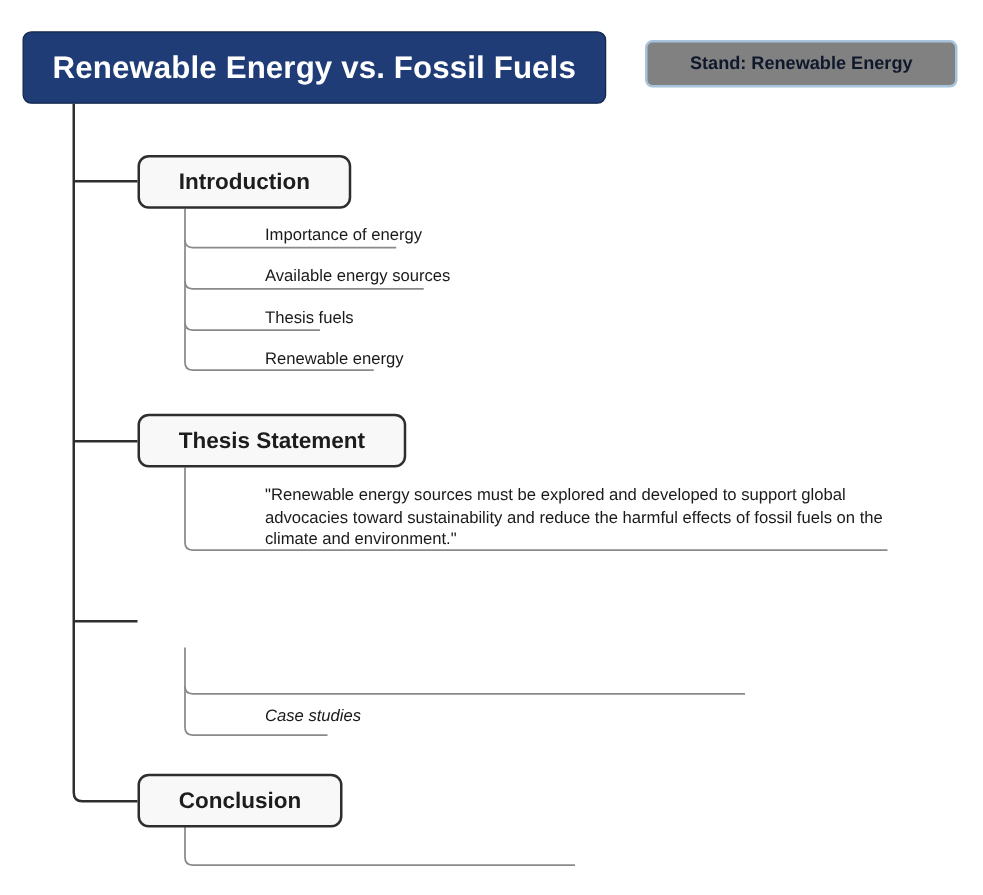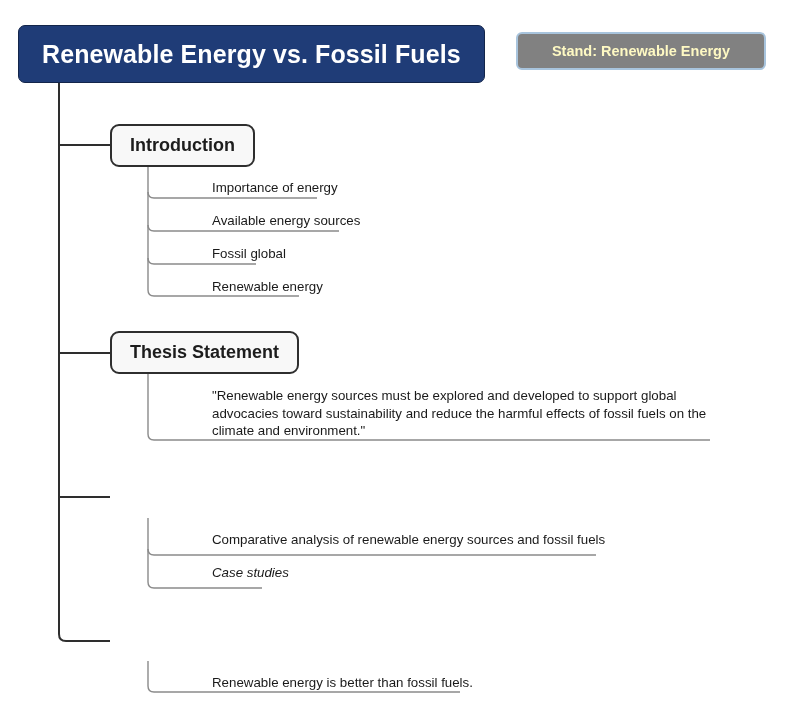--- a/index.html
+++ b/index.html
@@ -64,37 +64,37 @@
     height: 38px;
     box-sizing: border-box;
     background: #818181;
     border: 2px solid #a8c4dd;
     border-radius: 6px;
     display: flex;
     align-items: center;
     justify-content: center;
   }
   .stand-badge .stand-label {
-    color: #fef9c3;
+    color: #0f172a;
     font-size: 14.5px;
     font-weight: bold;
     white-space: nowrap;
   }
 
   
   .section-box {
     position: absolute;
     box-sizing: border-box;
     background: #f8f8f8;
     border: 2px solid #2e2e2e;
     border-radius: 9px;
     display: flex;
     align-items: center;
     justify-content: center;
-    padding: 0 18px;
+    padding: 0 31px;
     height: 43px;
   }
   .section-box .section-label {
     color: #1d1d1d;
     font-size: 18px;
     font-weight: bold;
     white-space: nowrap;
   }
 
   
@@ -145,26 +145,27 @@
 
   <div class="stand-badge">
     <span class="stand-label">Stand: Renewable Energy</span>
   </div>
 
   <div class="section-box" style="left:110px; top:124px;">
     <span class="section-label">Introduction</span>
   </div>
   <div class="leaf-text" style="left:172px; top:179px;">Importance of energy</div>
   <div class="leaf-text" style="left:172px; top:212px;">Available energy sources</div>
-  <div class="leaf-text" style="left:172px; top:245px;">Fossil global</div>
+  <div class="leaf-text" style="left:172px; top:245px;">Thesis fuels</div>
   <div class="leaf-text" style="left:172px; top:278px;">Renewable energy</div>
 
   <div class="section-box" style="left:110px; top:331px;text-align:right;">
     <span class="section-label">Thesis Statement</span>
   </div>
   <div class="leaf-text wrap" style="left:172px; top:387px;">"Renewable energy sources must be explored and developed to support global advocacies toward sustainability and reduce the harmful effects of fossil fuels on the climate and environment."</div>
 
-  <div class="leaf-text" style="left:172px; top:531px;">Comparative analysis of renewable energy sources and fossil fuels</div>
   <div class="leaf-text" style="left:172px; top:564px;font-style:italic;">Case studies</div>
 
-  <div class="leaf-text" style="left:172px; top:674px;">Renewable energy is better than fossil fuels.</div>
+  <div class="section-box" style="left:110px; top:619px;">
+    <span class="section-label">Conclusion</span>
+  </div>
 
 </div>
 
 </body></html>

